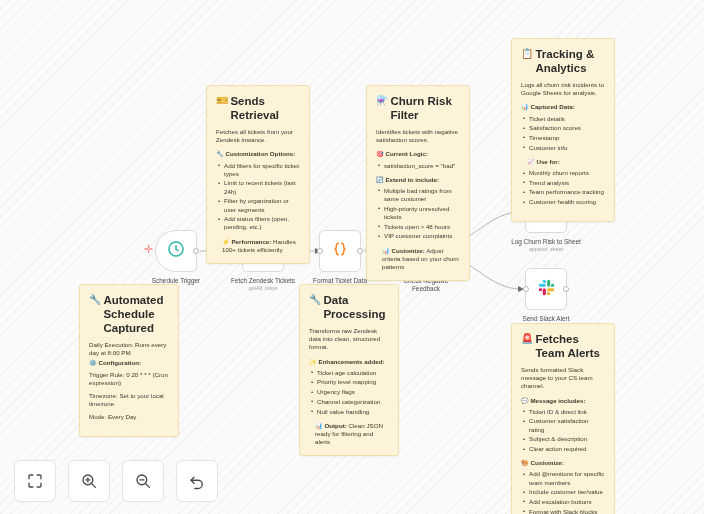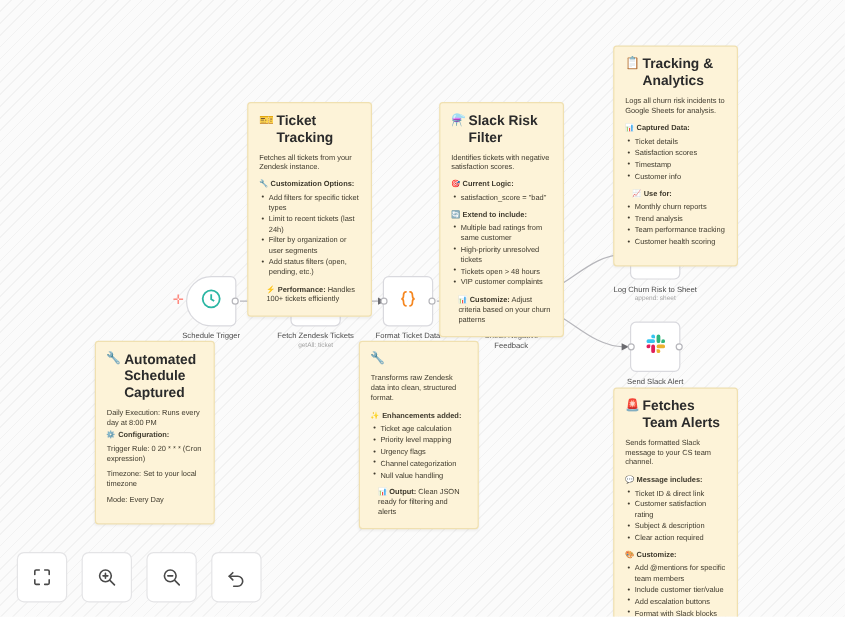--- a/index.html
+++ b/index.html
@@ -258,21 +258,21 @@
     <span class="port out"></span>
     <div class="node-label">
       <span>Send Slack Alert</span>
       <span class="node-sub">post: message</span>
     </div>
   </div>
 
   <div class="note" style="left:206px; top:85px; width:104px;">
     <h3>
       <span class="emoji">🎫</span>
-      <span>Ticket Tracking</span>
+      <span>Sends Retrieval</span>
     </h3>
     <p>Fetches all tickets from your Zendesk instance.</p>
     <div class="sub">
       <span>🔧</span>
       <span>Customization Options:</span>
     </div>
     <ul>
       <li>Add filters for specific ticket types</li>
       <li>Limit to recent tickets (last 24h)</li>
       <li>Filter by organization or user segments</li>
@@ -281,21 +281,21 @@
     <div class="foot">
       <span>⚡</span>
       <b>Performance:</b>
       <span>Handles 100+ tickets efficiently</span>
     </div>
   </div>
 
   <div class="note" style="left:366px; top:85px; width:104px;">
     <h3>
       <span class="emoji">⚗️</span>
-      <span>Slack Risk Filter</span>
+      <span>Churn Risk Filter</span>
     </h3>
     <p>Identifies tickets with negative satisfaction scores.</p>
     <div class="sub">
       <span>🎯</span>
       <span>Current Logic:</span>
     </div>
     <ul>
       <li>satisfaction_score = "bad"</li>
     </ul>
     <div class="sub">
@@ -354,20 +354,21 @@
       <span>Configuration:</span>
     </div>
     <div class="line">Trigger Rule: 0 20 * * * (Cron expression)</div>
     <div class="line">Timezone: Set to your local timezone</div>
     <div class="line">Mode: Every Day</div>
   </div>
 
   <div class="note" style="left:299px; top:284px; width:100px;">
     <h3>
       <span class="emoji">🔧</span>
+      <span>Data Processing</span>
     </h3>
     <p>Transforms raw Zendesk data into clean, structured format.</p>
     <div class="sub">
       <span>✨</span>
       <span>Enhancements added:</span>
     </div>
     <ul>
       <li>Ticket age calculation</li>
       <li>Priority level mapping</li>
       <li>Urgency flags</li>

